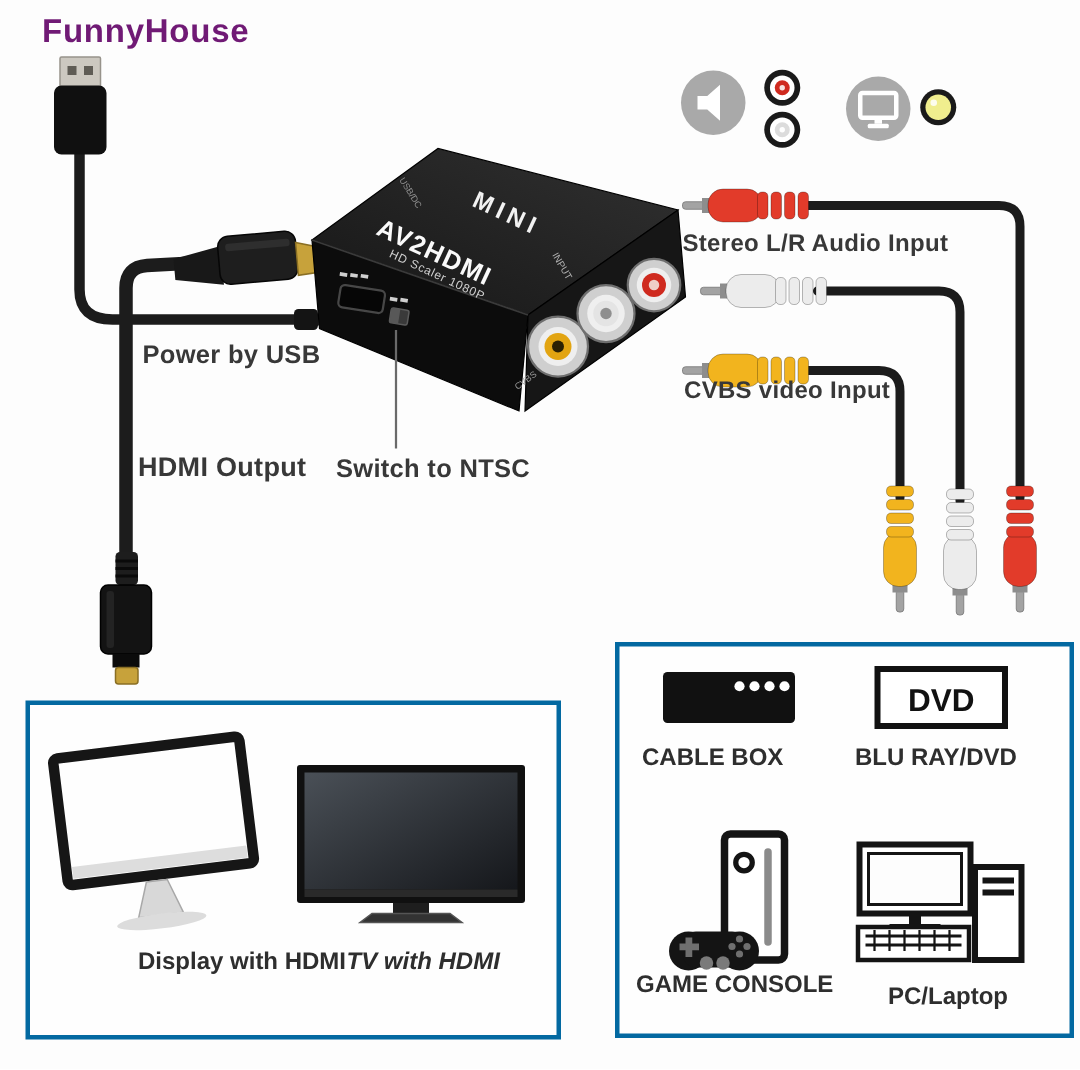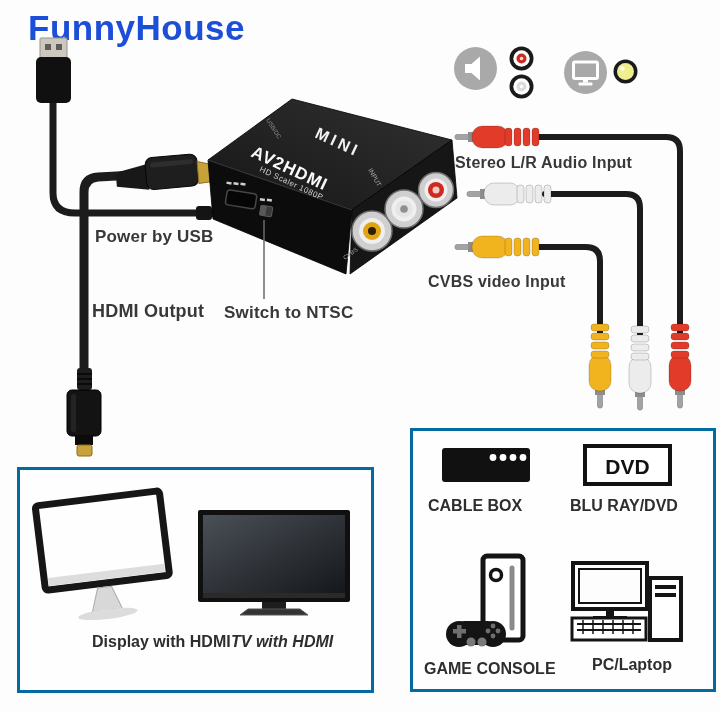--- a/index.html
+++ b/index.html
@@ -1,20 +1,20 @@
 <!DOCTYPE html>
 <html><head>
 <meta charset="utf-8">
 <style>
   html,body{margin:0;padding:0;background:#ffffff;}
   .scene{position:relative;width:720px;height:713px;background:#fdfdfd;overflow:hidden;
          font-family:"Liberation Sans", sans-serif;}
   .abs{position:absolute;}
   .lbl{position:absolute;font-weight:bold;color:#383838;white-space:nowrap;font-size:16px;letter-spacing:0.2px;}
-  .logo{position:absolute;left:28px;top:8px;font-size:35px;font-weight:bold;color:#1d4ed8;letter-spacing:0.5px;}
+  .logo{position:absolute;left:28px;top:8px;font-size:22px;font-weight:bold;color:#701a75;letter-spacing:0.5px;}
   svg{display:block;}
   .panel{position:absolute;border:3px solid #0369a1;background:#fefefe;}
   .panel-lbl{position:absolute;font-weight:bold;color:#2e2e2e;font-size:16px;white-space:nowrap;}
   .legend-circle{position:absolute;border-radius:50%;}
 </style>
 </head>
 <body>
 
 <div class="scene">
 
@@ -169,21 +169,21 @@
 
     <use href="#rca-plug" transform="translate(600 408) rotate(-90)" fill="#f2b41e"></use>
     <use href="#rca-plug" transform="translate(640 410) rotate(-90)" fill="#ececec"></use>
     <use href="#rca-plug" transform="translate(680 408) rotate(-90)" fill="#e23b2a"></use>
   </svg>
 
   <div class="lbl" style="left:95px;top:227px;font-size:17px;">Power by USB</div>
   <div class="lbl" style="left:92px;top:301px;font-size:18px;">HDMI Output</div>
   <div class="lbl" style="left:224px;top:303px;font-size:17px;">Switch to NTSC</div>
   <div class="lbl" style="left:455px;top:154px;">Stereo L/R Audio Input</div>
-  <div class="lbl" style="left:428px;top:252px;margin-top:21px;">CVBS video Input</div>
+  <div class="lbl" style="left:456px;top:252px;">CVBS video Input</div>
 
   <div class="panel" style="left:17px;top:467px;width:351px;height:220px;">
     <svg width="351" height="220" viewBox="0 0 351 220">
       <g transform="translate(22 28) rotate(-7 62 60)">
         <rect x="0" y="0" width="125" height="85" rx="3" fill="#fefefe" stroke="#161616" stroke-width="7"></rect>
         <rect x="4" y="73" width="117" height="8" fill="#dddddd"></rect>
         <path d="M52 89 L66 89 L74 112 L44 112 Z" fill="#d8d8d8" stroke="#a8a8a8" stroke-width="1"></path>
         <ellipse cx="59" cy="116" rx="30" ry="5" fill="#dcdcdc"></ellipse>
       </g>
       <g transform="translate(178 40)">
@@ -247,17 +247,17 @@
         <line x1="40" y1="57" x2="40" y2="71" stroke="#141414" stroke-width="1.5"></line>
         <line x1="50" y1="57" x2="50" y2="71" stroke="#141414" stroke-width="1.5"></line>
         <line x1="60" y1="57" x2="60" y2="71" stroke="#141414" stroke-width="1.5"></line>
         <rect x="77" y="15" width="31" height="62" fill="#ffffff" stroke="#141414" stroke-width="4"></rect>
         <rect x="82" y="22" width="21" height="4" fill="#141414"></rect>
         <rect x="82" y="30" width="21" height="4" fill="#141414"></rect>
       </g>
     </svg>
     <div class="panel-lbl" style="left:15px;top:66px;">CABLE BOX</div>
     <div class="panel-lbl" style="left:157px;top:66px;">BLU RAY/DVD</div>
-    <div class="panel-lbl" style="left:11px;top:229px;">GAME CONSOLE</div>
+    <div class="panel-lbl" style="left:11px;top:217px;">GAME CONSOLE</div>
     <div class="panel-lbl" style="left:179px;top:225px;">PC/Laptop</div>
   </div>
 
 </div>
 
 </body></html>

